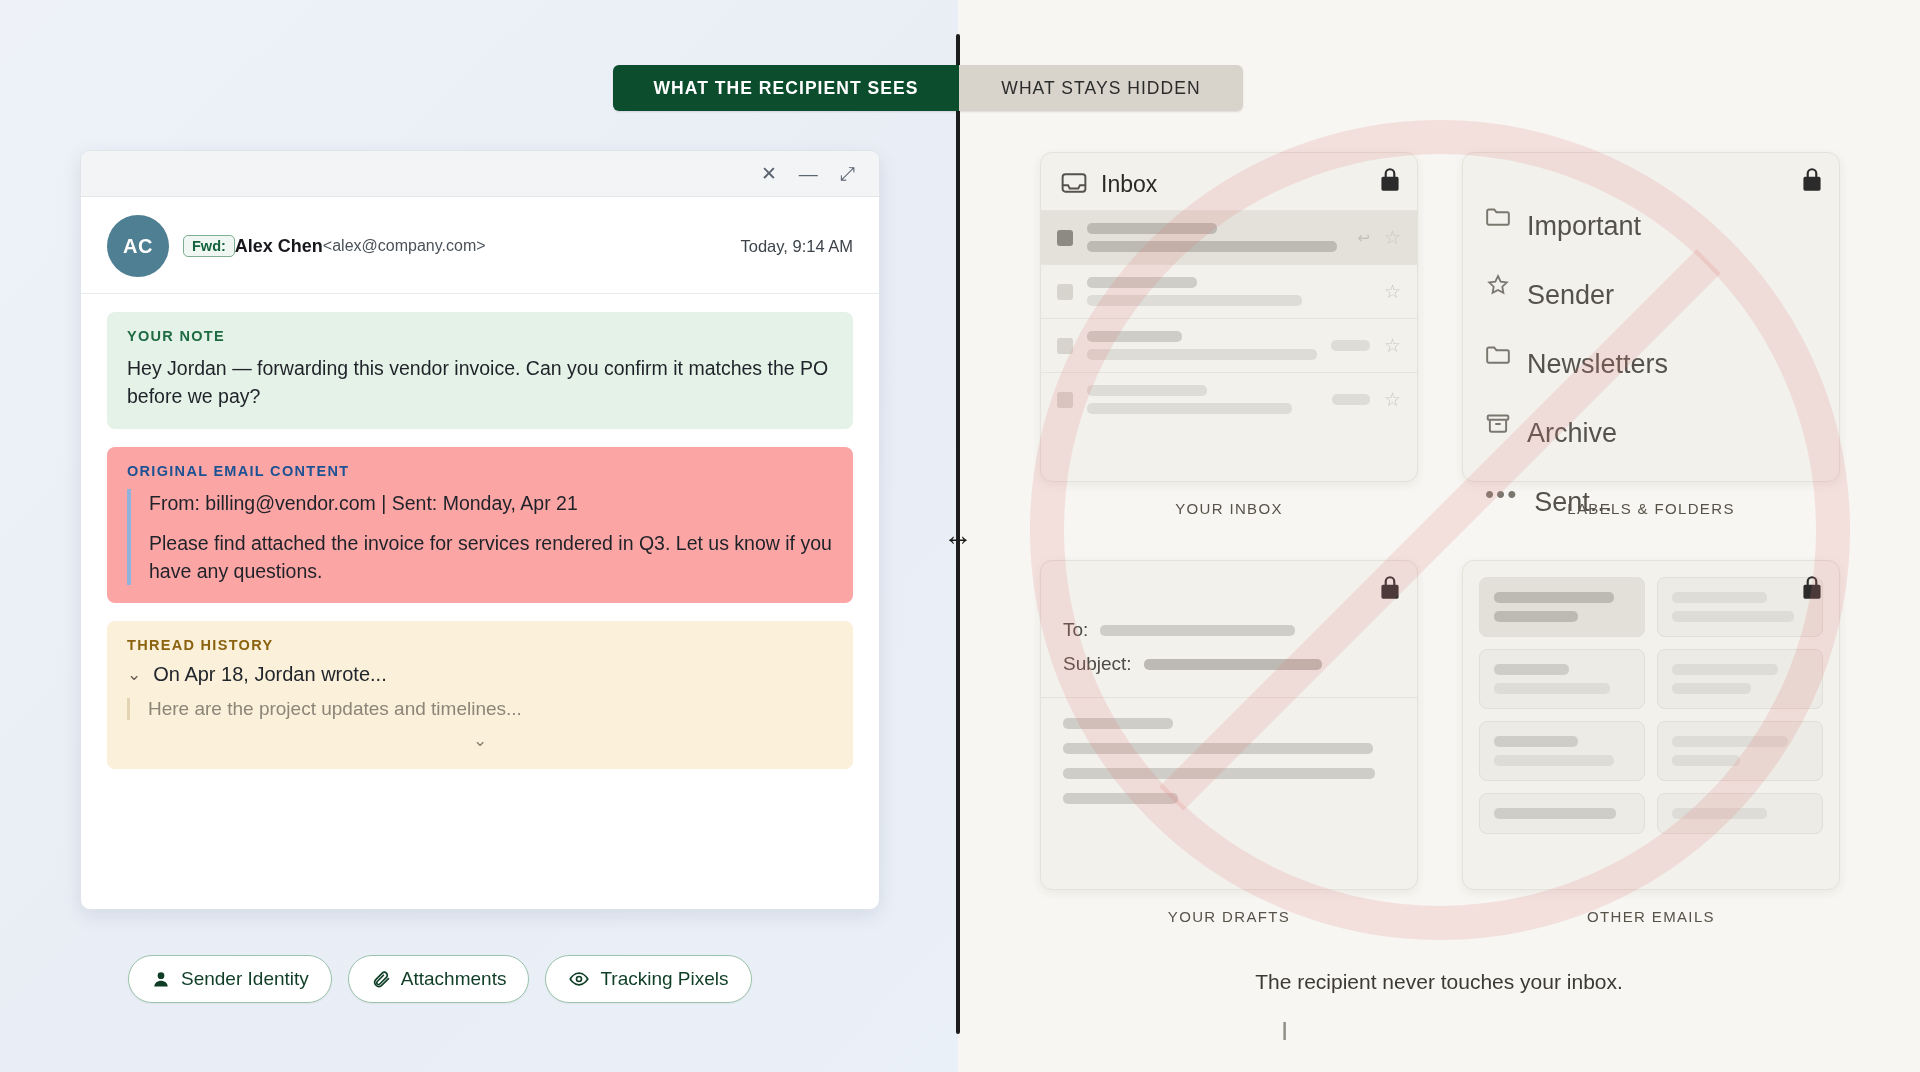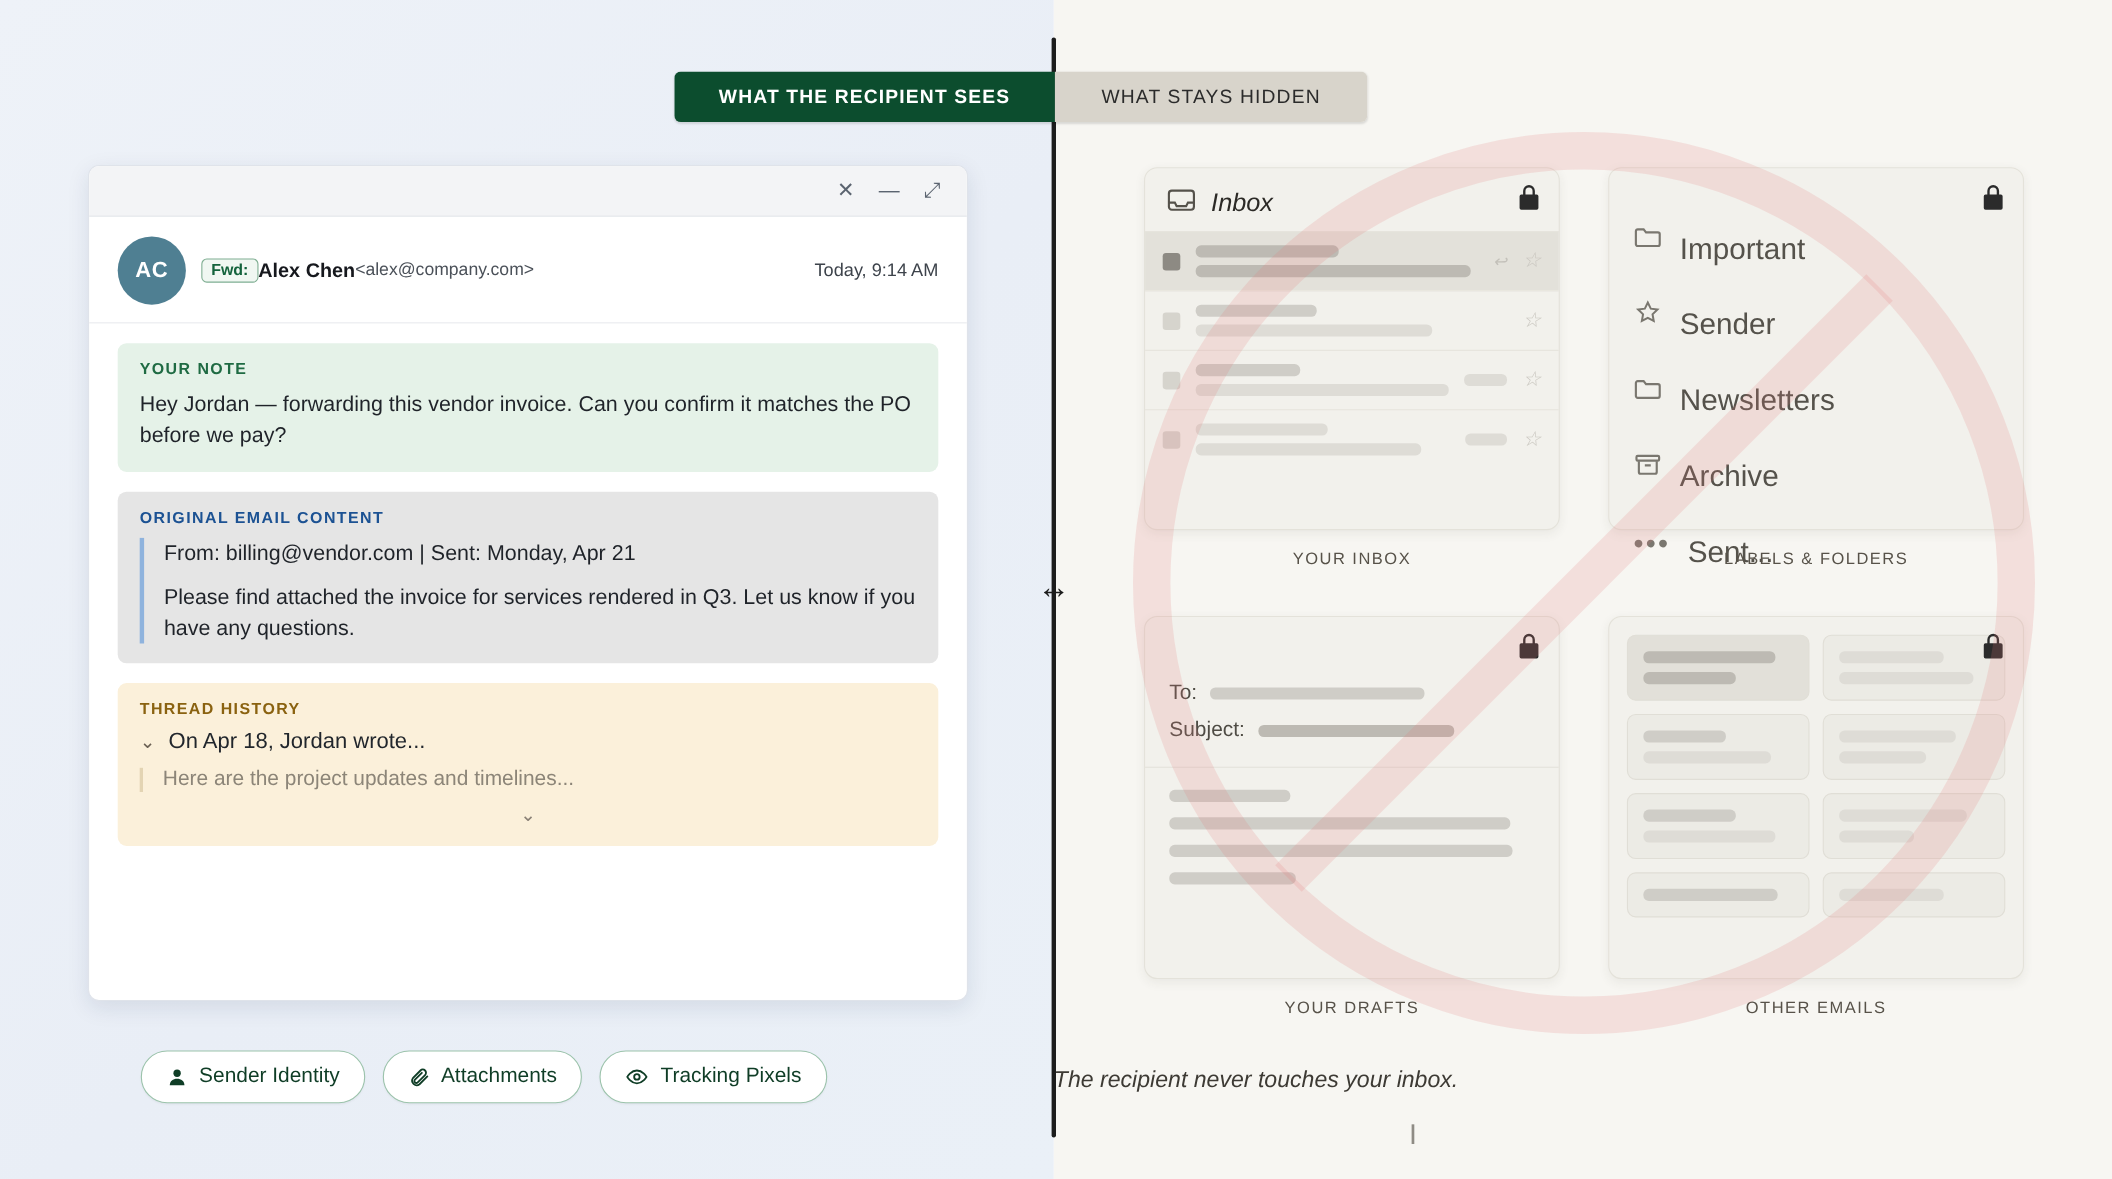--- a/index.html
+++ b/index.html
@@ -81,21 +81,21 @@
 
   .email-body { padding:18px 26px 0 26px; }
 
   .block { border-radius:8px; padding:16px 20px 18px 20px; margin-bottom:18px; }
   .block-label { font-size:14.5px; font-weight:700; letter-spacing:.09em; margin-bottom:10px; }
   .block p { margin:0; font-size:19.5px; line-height:1.45; color:#1f2329; }
 
   .block.note { background:#e5f2e8; }
   .block.note .block-label { color:#1f6b43; }
 
-  .block.original { background:#e5e5e5; }
+  .block.original { background:#fca5a5; }
   .block.original .block-label { color:#1c5293; }
   .quote { border-left:4px solid #8fb3dd; padding-left:18px; }
   .quote p + p { margin-top:12px; }
 
   .block.thread { background:#fbf0da; }
   .block.thread .block-label { color:#8a6210; }
   .thread-row { display:flex; align-items:center; gap:12px; font-size:20px; color:#21262c; }
   .chev { font-size:17px; color:#6b6154; }
   .thread-sub {
     margin-top:12px; padding-left:18px; border-left:3px solid #e3d4b3;
@@ -145,22 +145,22 @@
 
   
   .draft-field { display:flex; align-items:center; gap:12px; padding:6px 22px; }
   .draft-key { font-size:19px; color:#4f4c45; }
 
   
   .oe-card { background:#ecebe5; border:1px solid #e0ded6; border-radius:8px; padding:14px; }
   .oe-card.hl { background:#e2e0d9; }
 
   .caption-note {
-    position:absolute; left:958px; top:970px; width:962px; 
-    font-size:21px; font-style:italic; color:#3d3a34;
+    position:absolute; left:958px; top:970px; width:962px; text-align:center;
+    font-size:21px; color:#3d3a34;
   }
 
   
   .nosign {
     position:absolute; left:1030px; top:120px; width:820px; height:820px;
     pointer-events:none;
   }
   .nosign .circle {
     position:absolute; inset:0; border-radius:50%;
     border:34px solid rgba(226,120,120,.18);
@@ -259,21 +259,21 @@
       <span>
         <svg width="22" height="20" viewBox="0 0 24 24" fill="none" stroke="#0f3d26" stroke-width="2">
             <path d="M1.5 12S5.5 5 12 5s10.5 7 10.5 7-4 7-10.5 7S1.5 12 1.5 12z"></path>
             <circle cx="12" cy="12" r="3"></circle>
           </svg>
       </span>
       <span>Tracking Pixels</span>
     </div>
   </div>
 
-  <div class="panel" style="left:1040px; top:152px; width:378px; height:330px;font-style:italic;">
+  <div class="panel" style="left:1040px; top:152px; width:378px; height:330px;">
     <span class="lock">
       <svg width="26" height="30" viewBox="0 0 24 28" fill="#2b2b2b">
           <path d="M7 11V8a5 5 0 0 1 10 0v3h1.5A1.5 1.5 0 0 1 20 12.5v10A1.5 1.5 0 0 1 18.5 24h-13A1.5 1.5 0 0 1 4 22.5v-10A1.5 1.5 0 0 1 5.5 11H7zm2 0h6V8a3 3 0 0 0-6 0v3z"></path>
         </svg>
     </span>
     <div class="inbox-head">
       <span>
         <svg width="26" height="22" viewBox="0 0 24 20" fill="none" stroke="#55524b" stroke-width="1.8">
             <rect x="1.5" y="2" width="21" height="16" rx="2.5"></rect>
             <path d="M1.5 12h5l1.5 3h8l1.5-3h5"></path>

